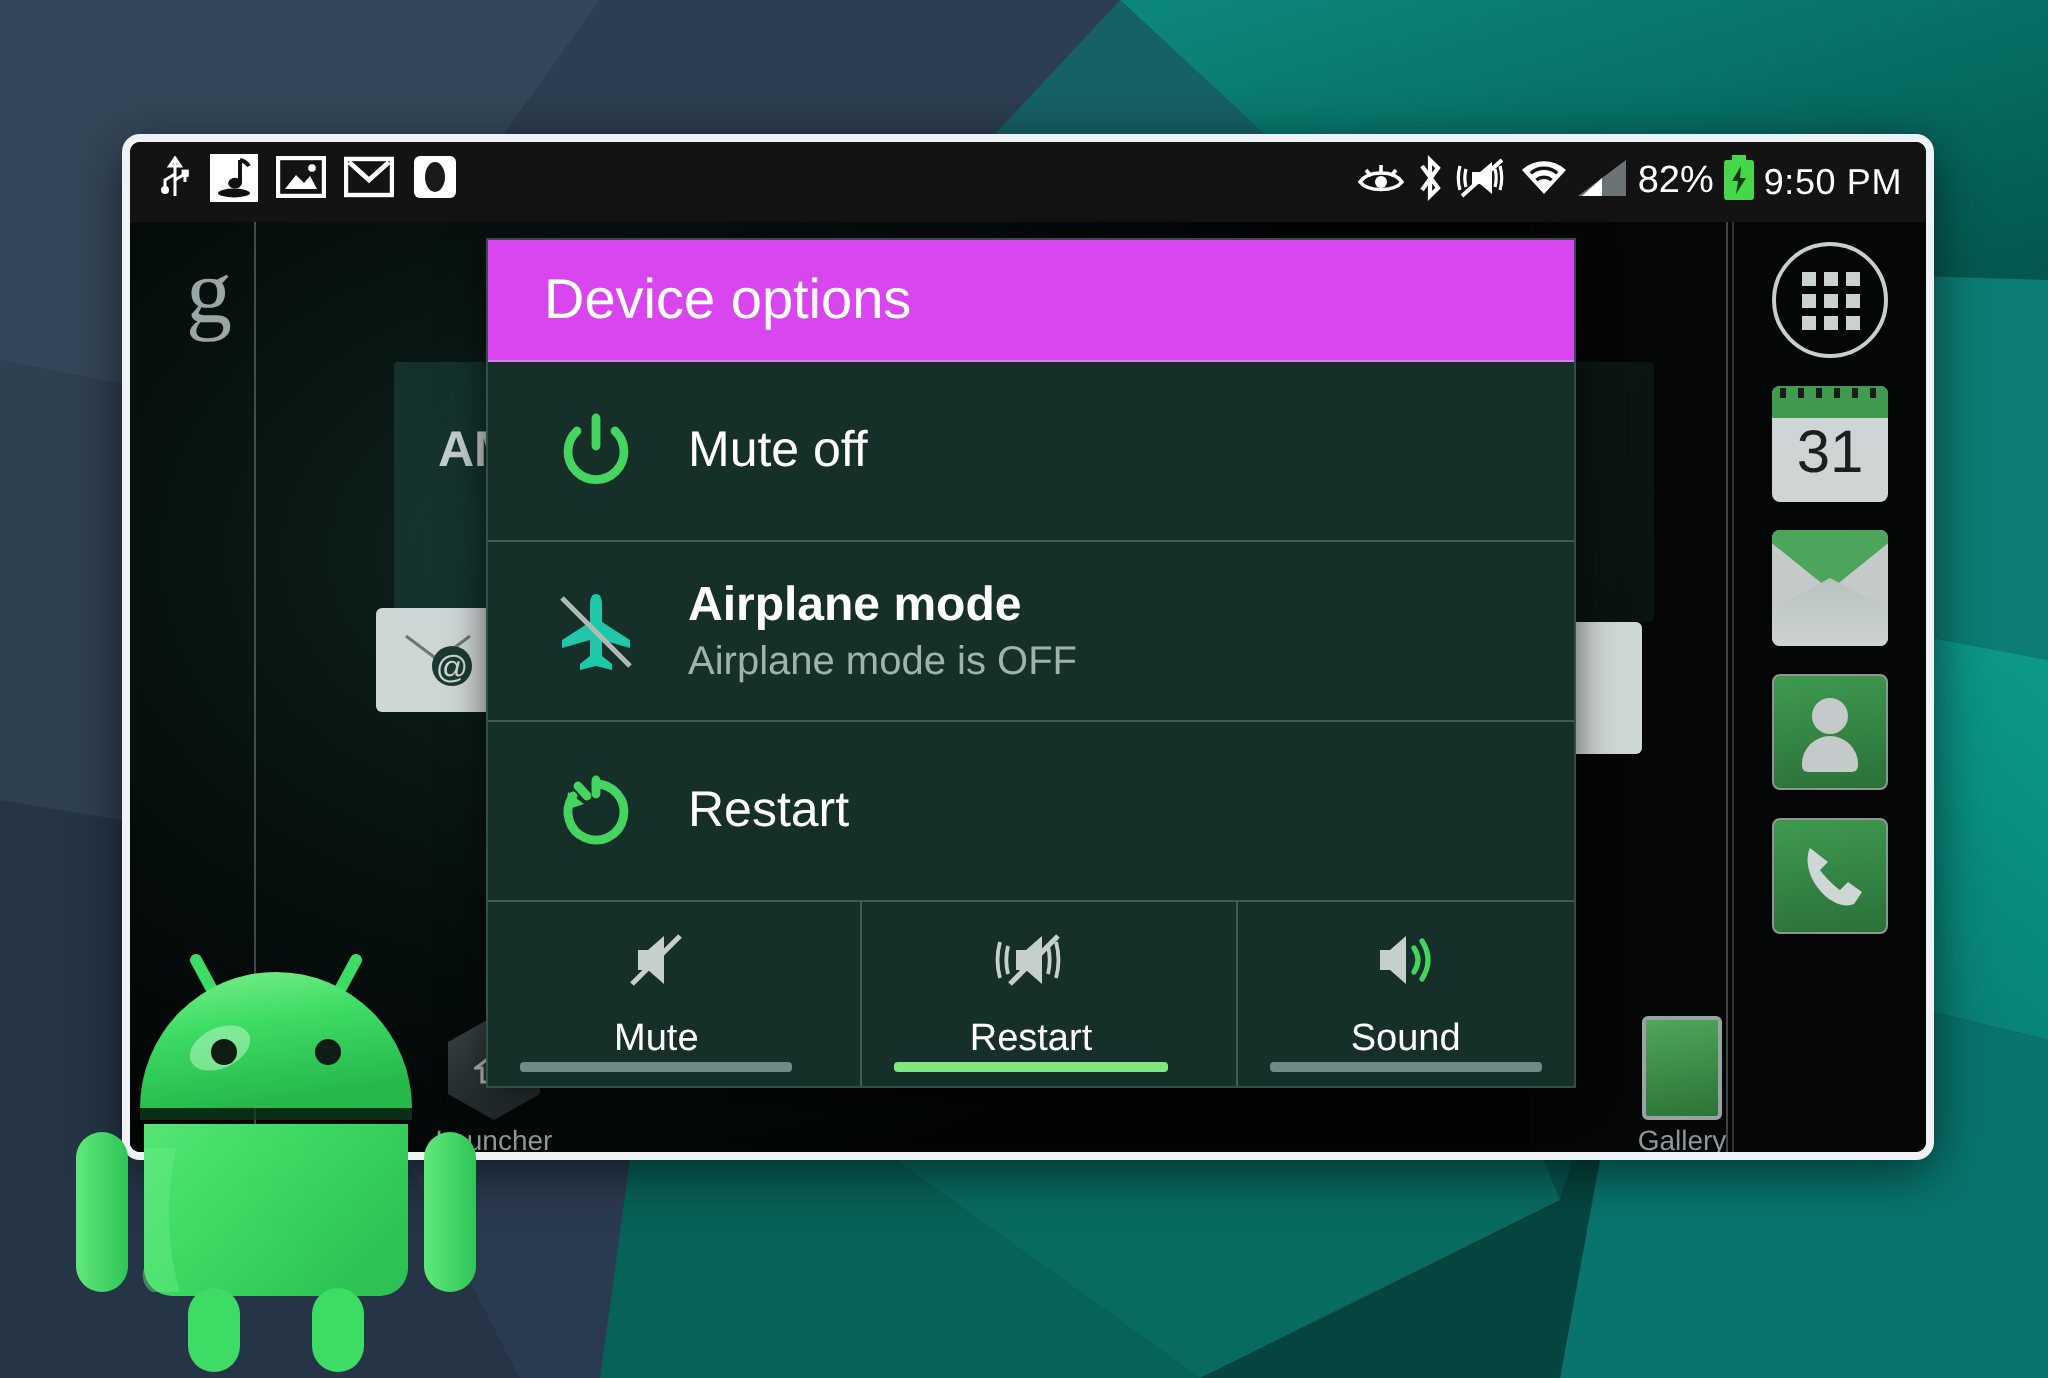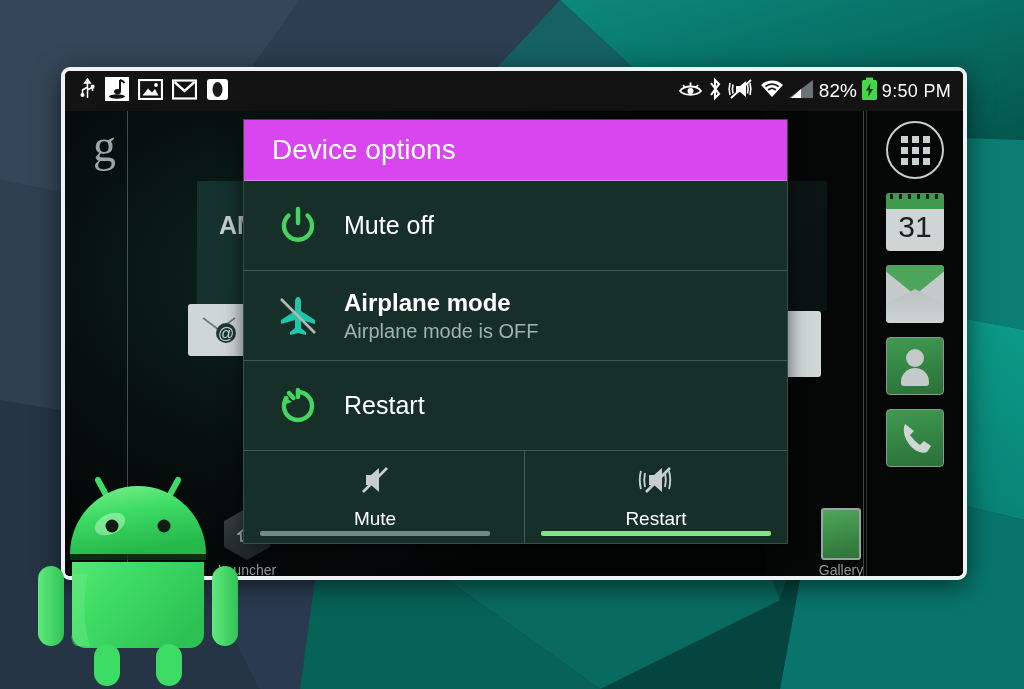--- a/index.html
+++ b/index.html
@@ -584,20 +584,31 @@
               <path d="M16 12 L21 12 L29 5 L29 29 L21 22 L16 22 Z" fill="#c6cfce"></path>
               <path d="M8 8 Q5.5 17 8 26 M12 10 Q10.3 17 12 24" stroke="#c6cfce" stroke-width="1.9" fill="none"></path>
               <path d="M36 8 Q38.5 17 36 26 M32 10 Q33.7 17 32 24" stroke="#c6cfce" stroke-width="1.9" fill="none"></path>
               <line x1="13" y1="29" x2="37" y2="5" stroke="#c6cfce" stroke-width="2.6"></line>
             </svg>
           </span>
           <span class="sound-label">Restart</span>
           <span class="sound-underline"></span>
         </div>
 
+        <div class="sound-btn">
+          <span>
+            <svg width="42" height="34" viewBox="0 0 42 34">
+              <path d="M8 12 L13 12 L21 5 L21 29 L13 22 L8 22 Z" fill="#c6cfce"></path>
+              <path d="M25 11 Q29 17 25 23" stroke="#45d45f" stroke-width="2.6" fill="none" stroke-linecap="round"></path>
+              <path d="M29 7.5 Q35 17 29 26.5" stroke="#45d45f" stroke-width="2.6" fill="none" stroke-linecap="round"></path>
+            </svg>
+          </span>
+          <span class="sound-label">Sound</span>
+          <span class="sound-underline"></span>
+        </div>
 
       </div>
     </div>
   </div>
 
   <div id="android-mascot">
     <svg width="220" height="227" viewBox="0 0 220 227">
       <defs>
         <linearGradient id="droidHead" x1="0" y1="0" x2="0.3" y2="1">
           <stop offset="0%" stop-color="#7df08c"></stop>

